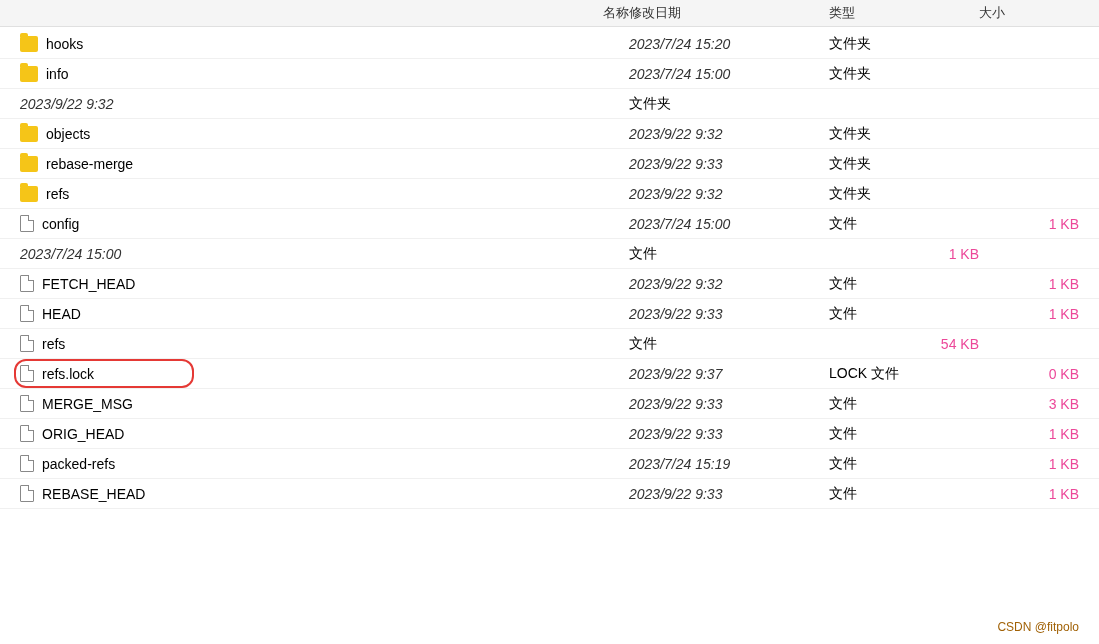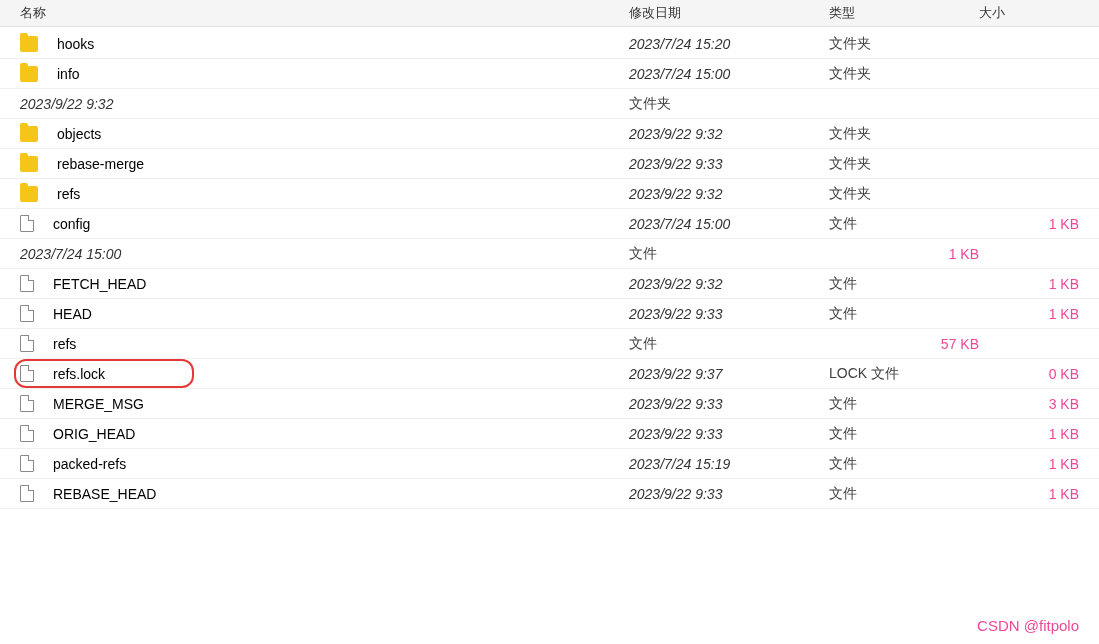--- a/index.html
+++ b/index.html
@@ -44,21 +44,21 @@
       cursor: default;
     }
 
     .file-row.highlighted {
       position: relative;
     }
 
     .file-name {
       display: flex;
       align-items: center;
-      gap: 19px;
+      gap: 8px;
     }
 
     .icon-folder {
       width: 18px;
       height: 16px;
       background: #f5c518;
       border-radius: 2px;
       position: relative;
       flex-shrink: 0;
     }
@@ -102,43 +102,44 @@
       right: 0;
       top: 0;
       bottom: 0;
       border: 2.5px solid #e53935;
       border-radius: 12px;
       pointer-events: none;
       width: 180px;
     }
 
     .file-type {
-      color: #404040;
+      color: #000000;
     }
 
     .file-date {
       color: #333;
       font-style: italic;
     }
 
     .file-size {
       color: #ec4899;
       text-align: right;
     }
 
     .watermark {
       position: absolute;
       bottom: 10px;
       right: 20px;
-      font-size: 15px;
-      color: #ec4899;
+      font-size: 12px;
+      color: #a16207;
     }
 
     .col-name {
       color: #333;
+      text-align: right;
     }
   </style>
 </head>
 <body>
 
 <div class="file-explorer">
   <div class="table-header">
     <div class="col-name">名称</div>
     <div>修改日期</div>
     <div>类型</div>
@@ -226,21 +227,21 @@
         <div class="file-date">2023/9/22 9:33</div>
         <div class="file-type">文件</div>
         <div class="file-size">1 KB</div>
       </div>
       <div class="file-row">
         <div class="file-name">
           <div class="icon-file"></div>
           <span>refs</span>
         </div>
         <div class="file-type">文件</div>
-        <div class="file-size">57 KB</div>
+        <div class="file-size">54 KB</div>
       </div>
       <div class="file-row highlighted">
         <div class="row-highlight-ring"></div>
         <div class="file-name">
           <div class="icon-file"></div>
           <span>refs.lock</span>
         </div>
         <div class="file-date">2023/9/22 9:37</div>
         <div class="file-type">LOCK 文件</div>
         <div class="file-size">0 KB</div>

